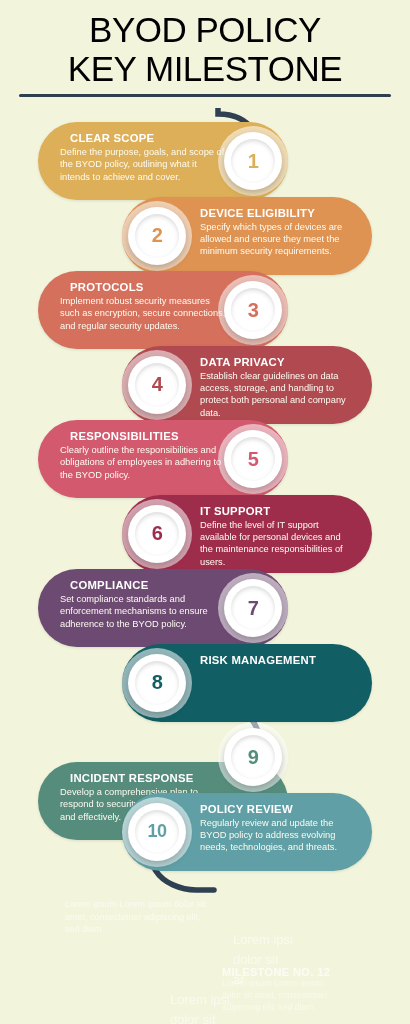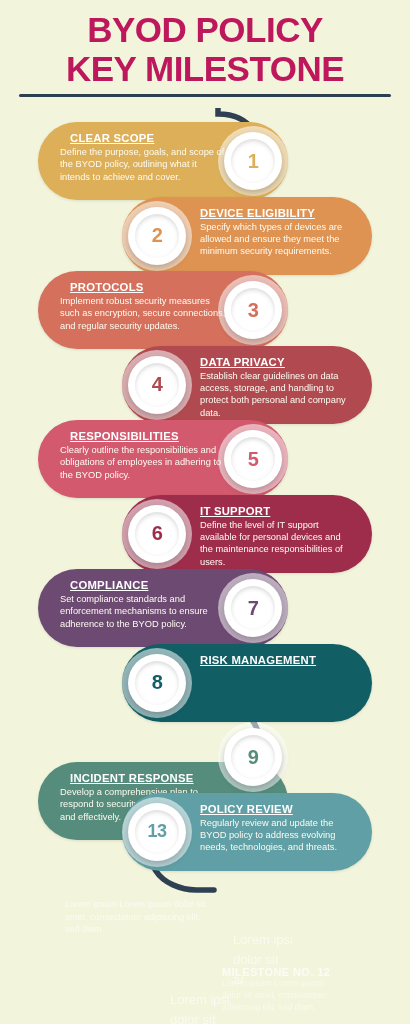--- a/index.html
+++ b/index.html
@@ -8,21 +8,21 @@
     width:410px;height:1024px;
     background:#f2f5dc;
     font-family:"Liberation Sans","DejaVu Sans",sans-serif;
     overflow:hidden;position:relative;
   }
   .page{position:relative;width:410px;height:1024px;}
 
   
   .header{padding-top:10px;text-align:center;position:relative;z-index:5;}
   .title-line{
-    color:#be185d;font-weight:bold;letter-spacing:-0.5px;
+    color:#000000;font-weight:normal;letter-spacing:-0.5px;
     line-height:1.12;
   }
   .title-line.l1{font-size:35px;}
   .title-line.l2{font-size:35px;}
   .title-rule{
     margin:6px auto 0;width:372px;height:3px;background:#2e3f50;border-radius:2px;
   }
 
   
   .timeline{position:absolute;left:0;top:108px;width:410px;height:790px;}
@@ -38,21 +38,21 @@
   .pill{
     position:absolute;top:0;left:0;height:78px;width:250px;
     border-radius:39px;box-sizing:border-box;
     box-shadow:0 1px 3px rgba(0,0,0,.10);
   }
   .step.left .pill{padding:9px 62px 9px 22px;}
   .step.right .pill{padding:9px 16px 9px 78px;}
 
   .step-head{
     font-size:11.3px;font-weight:bold;color:#ffffff;
-    letter-spacing:.25px;line-height:1.25;white-space:nowrap;text-decoration:underline;
+    letter-spacing:.25px;line-height:1.25;white-space:nowrap;
   }
   .step.left .step-head{padding-left:10px;}
   .step.right .step-head{padding-left:0;}
   .step-body{
     font-size:9.3px;color:#fdfbf0;line-height:1.33;
     margin-top:1px;
   }
 
   
   .badge{
@@ -201,21 +201,21 @@
           <div class="badge">
             <span style="color: rgb(85, 140, 124);">9</span>
           </div>
         </div>
         <div class="step right" style="top: 684.5px;">
           <div class="pill" style="background: rgb(95, 159, 165);">
             <div class="step-head">POLICY REVIEW</div>
             <div class="step-body">Regularly review and update the BYOD policy to address evolving needs, technologies, and threats.</div>
           </div>
           <div class="badge">
-            <span class="wide" style="color: rgb(95, 159, 165);">13</span>
+            <span class="wide" style="color: rgb(95, 159, 165);">10</span>
           </div>
         </div>
       </div>
   </div>
 
   <div class="ghost g1">Lorem ipsum Lorem ipsum dolor sit amet, consectetuer adipiscing elit, sed diam.</div>
   <div class="ghost g2">Lorem ipsi dolor sit ar</div>
   <div class="ghost g4">MILESTONE NO. 12</div>
   <div class="ghost g5">Lorem ipsum Lorem ipsum dolor sit amet, consectetuer adipiscing elit, sed diam.</div>
   <div class="ghost g3">Lorem ipsi dolor sit ar</div>

